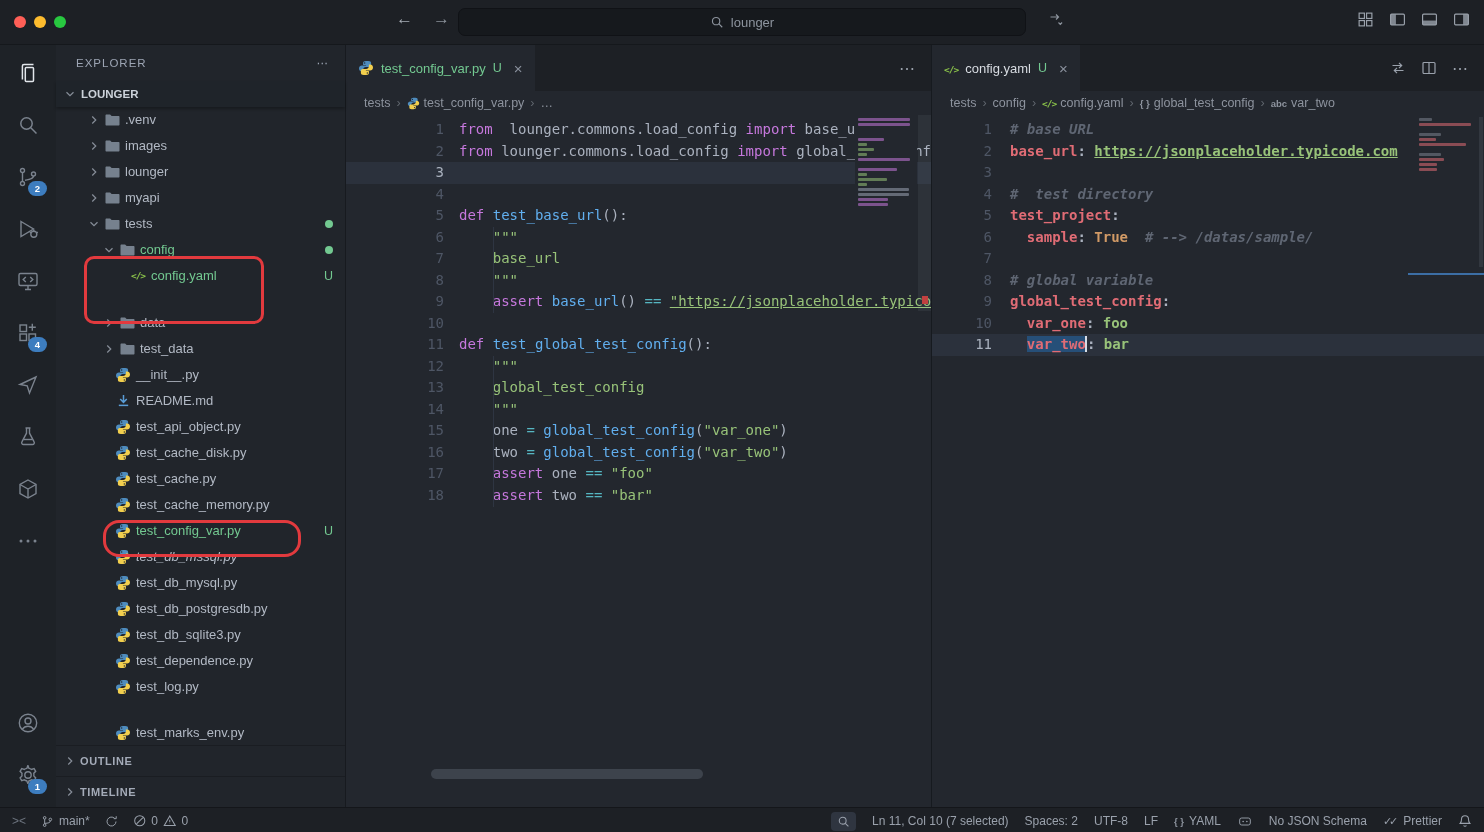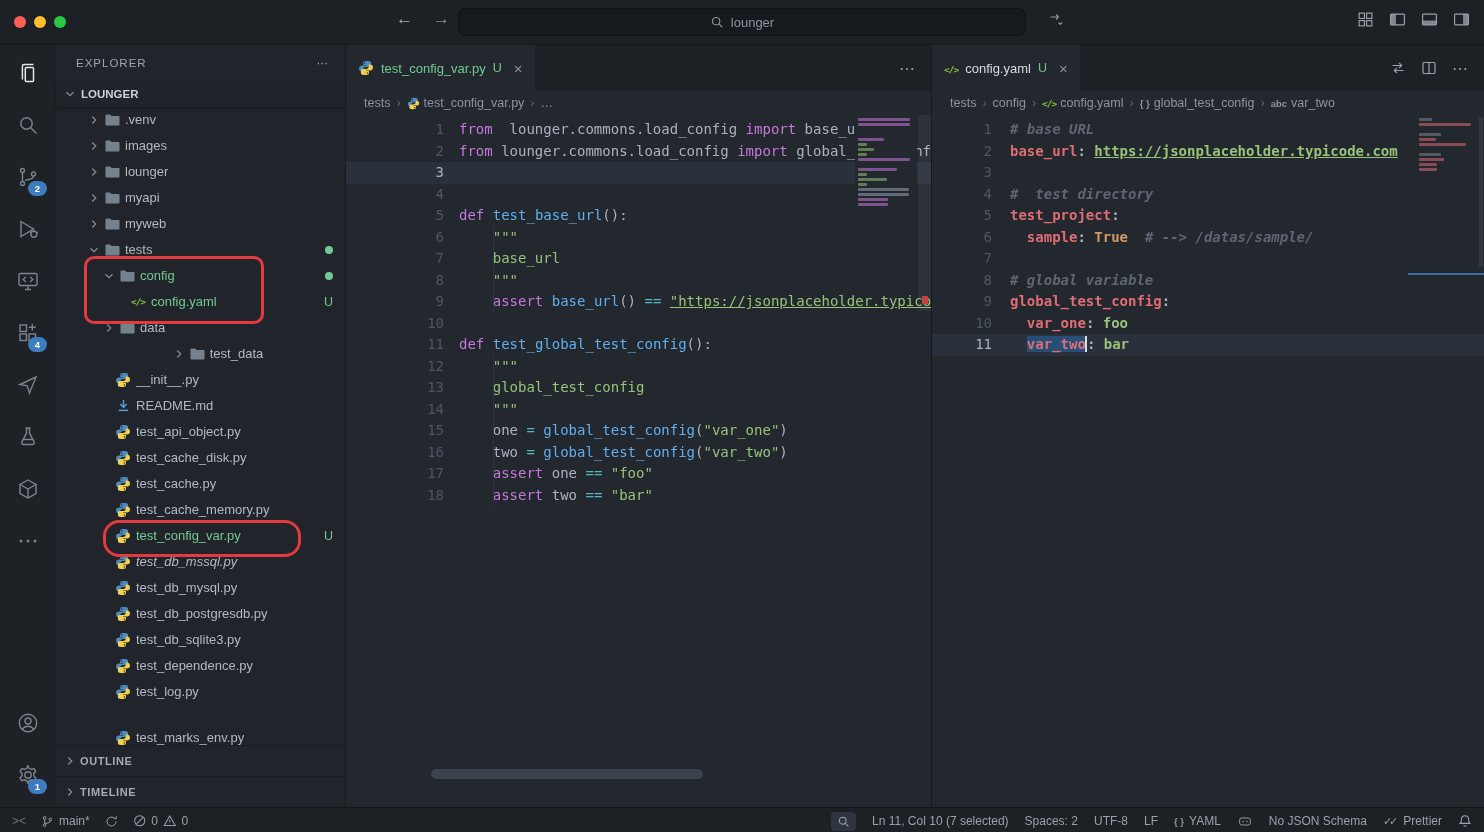--- a/index.html
+++ b/index.html
@@ -337,33 +337,20 @@
           <span class="ficon">
             <svg viewBox="0 0 16 16" width="16" height="16">
               <path d="M1.5 3.6c0-.6.4-1 1-1h3.6l1.5 1.5h6.9c.6 0 1 .4 1 1v7.3c0 .6-.4 1-1 1h-12c-.6 0-1-.4-1-1z" fill="#76818e"></path>
             </svg>
           </span>
           <span class="label">myapi</span>
         </div>
         <div class="row" style="padding-left: 30px;">
           <span class="chev">
             <svg viewBox="0 0 16 16" width="14" height="14" fill="none" stroke="currentColor" stroke-width="1.4">
-              <path d="M6 4l4 4-4 4"></path>
-            </svg>
-          </span>
-          <span class="ficon">
-            <svg viewBox="0 0 16 16" width="16" height="16">
-              <path d="M1.5 3.6c0-.6.4-1 1-1h3.6l1.5 1.5h6.9c.6 0 1 .4 1 1v7.3c0 .6-.4 1-1 1h-12c-.6 0-1-.4-1-1z" fill="#76818e"></path>
-            </svg>
-          </span>
-          <span class="label">myweb</span>
-        </div>
-        <div class="row" style="padding-left: 30px;">
-          <span class="chev">
-            <svg viewBox="0 0 16 16" width="14" height="14" fill="none" stroke="currentColor" stroke-width="1.4">
               <path d="M4 6l4 4 4-4"></path>
             </svg>
           </span>
           <span class="ficon">
             <svg viewBox="0 0 16 16" width="16" height="16">
               <path d="M1.5 3.6c0-.6.4-1 1-1h3.6l1.5 1.5h6.9c.6 0 1 .4 1 1v7.3c0 .6-.4 1-1 1h-12c-.6 0-1-.4-1-1z" fill="#76818e"></path>
             </svg>
           </span>
           <span class="label">tests</span>
           <span class="badge-dot"></span>
@@ -382,34 +369,34 @@
           <span class="label green">config</span>
           <span class="badge-dot"></span>
         </div>
         <div class="row" style="padding-left: 72px;">
           <span class="ficon">
             <span class="yglyph">&lt;/&gt;</span>
           </span>
           <span class="label green">config.yaml</span>
           <span class="badge-u">U</span>
         </div>
-        <div class="row" style="padding-left: 45px;">
+        <div class="row" style="padding-left: 45px; margin-top: 21px;">
           <span class="chev">
             <svg viewBox="0 0 16 16" width="14" height="14" fill="none" stroke="currentColor" stroke-width="1.4">
               <path d="M6 4l4 4-4 4"></path>
             </svg>
           </span>
           <span class="ficon">
             <svg viewBox="0 0 16 16" width="16" height="16">
               <path d="M1.5 3.6c0-.6.4-1 1-1h3.6l1.5 1.5h6.9c.6 0 1 .4 1 1v7.3c0 .6-.4 1-1 1h-12c-.6 0-1-.4-1-1z" fill="#76818e"></path>
             </svg>
           </span>
           <span class="label">data</span>
         </div>
-        <div class="row" style="padding-left: 45px; justify-content: center;">
+        <div class="row" style="padding-left: 45px;">
           <span class="chev">
             <svg viewBox="0 0 16 16" width="14" height="14" fill="none" stroke="currentColor" stroke-width="1.4">
               <path d="M6 4l4 4-4 4"></path>
             </svg>
           </span>
           <span class="ficon">
             <svg viewBox="0 0 16 16" width="16" height="16">
               <path d="M1.5 3.6c0-.6.4-1 1-1h3.6l1.5 1.5h6.9c.6 0 1 .4 1 1v7.3c0 .6-.4 1-1 1h-12c-.6 0-1-.4-1-1z" fill="#76818e"></path>
             </svg>
           </span>

